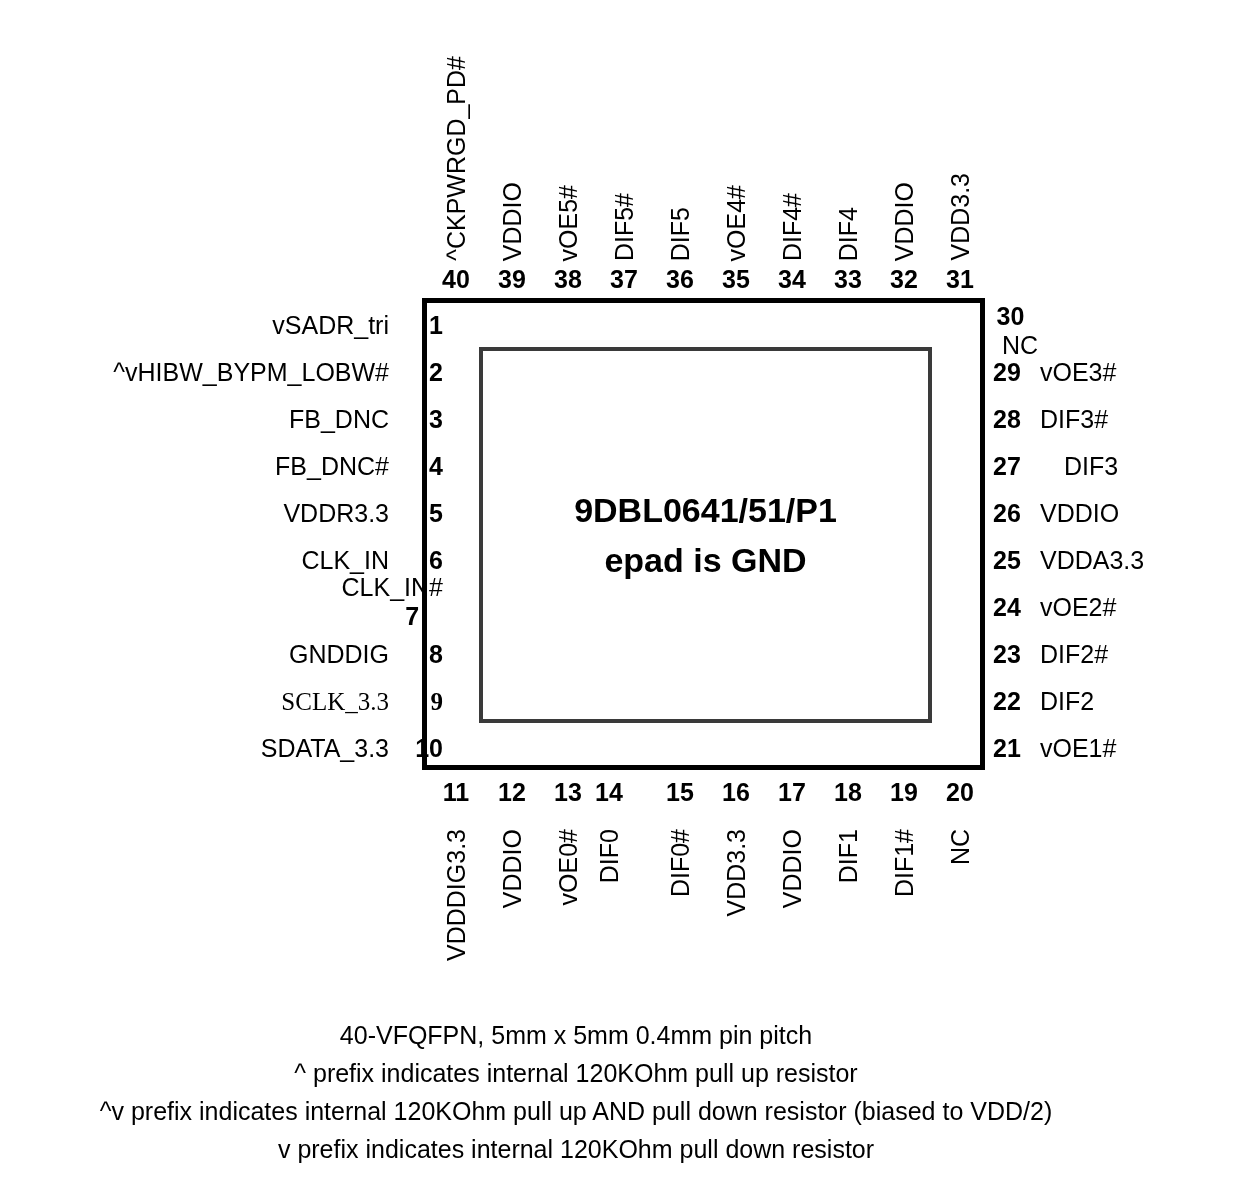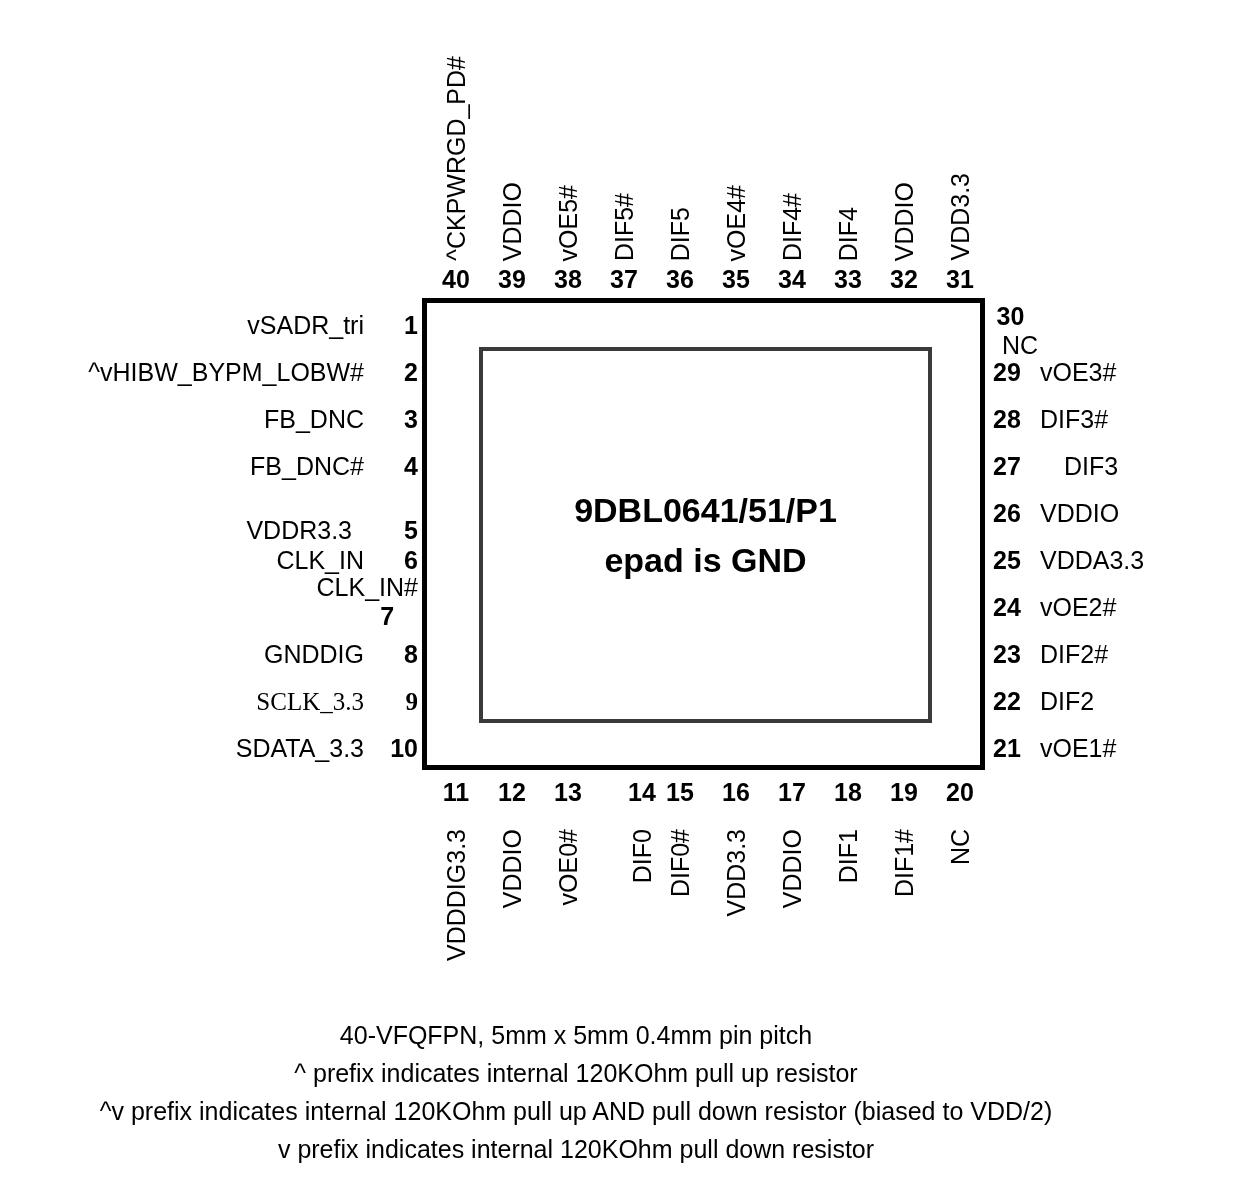--- a/index.html
+++ b/index.html
@@ -67,20 +67,21 @@
     line-height: 1.25;
   }
 
   
   .side-left {
     position: absolute;
     left: 0px;
     top: 298px;
     width: 418px;
     height: 472px;
+    padding-left: 25px;
   }
   .row-left {
     position: absolute;
     right: 0;
     height: 47px;
     display: flex;
     align-items: center;
     justify-content: flex-end;
     white-space: nowrap;
   }
@@ -230,21 +231,21 @@
         <span class="pin-num">2</span>
       </div>
       <div class="row-left" style="top: 98px;">
         <span class="pin-label">FB_DNC</span>
         <span class="pin-num">3</span>
       </div>
       <div class="row-left" style="top: 145px;">
         <span class="pin-label">FB_DNC#</span>
         <span class="pin-num">4</span>
       </div>
-      <div class="row-left" style="top: 209px; gap: 12px;">
+      <div class="row-left" style="top: 192px;">
         <span class="pin-label">VDDR3.3</span>
         <span class="pin-num">5</span>
       </div>
       <div class="row-left" style="top: 239px;">
         <span class="pin-label">CLK_IN</span>
         <span class="pin-num">6</span>
       </div>
       <div class="row-left" style="top: 286px; flex-direction: column;">
         <span class="pin-label">CLK_IN#</span>
         <span class="pin-num">7</span>
@@ -355,21 +356,21 @@
         <span class="pin-label">VDDDIG3.3</span>
       </div>
       <div class="col-bottom" style="left: 62px;">
         <span class="pin-num">12</span>
         <span class="pin-label">VDDIO</span>
       </div>
       <div class="col-bottom" style="left: 118px;">
         <span class="pin-num">13</span>
         <span class="pin-label">vOE0#</span>
       </div>
-      <div class="col-bottom" style="left: 192px; text-align: right;">
+      <div class="col-bottom" style="left: 159px; text-align: right;">
         <span class="pin-num">14</span>
         <span class="pin-label">DIF0</span>
       </div>
       <div class="col-bottom" style="left: 230px;">
         <span class="pin-num">15</span>
         <span class="pin-label">DIF0#</span>
       </div>
       <div class="col-bottom" style="left: 286px;">
         <span class="pin-num">16</span>
         <span class="pin-label">VDD3.3</span>

